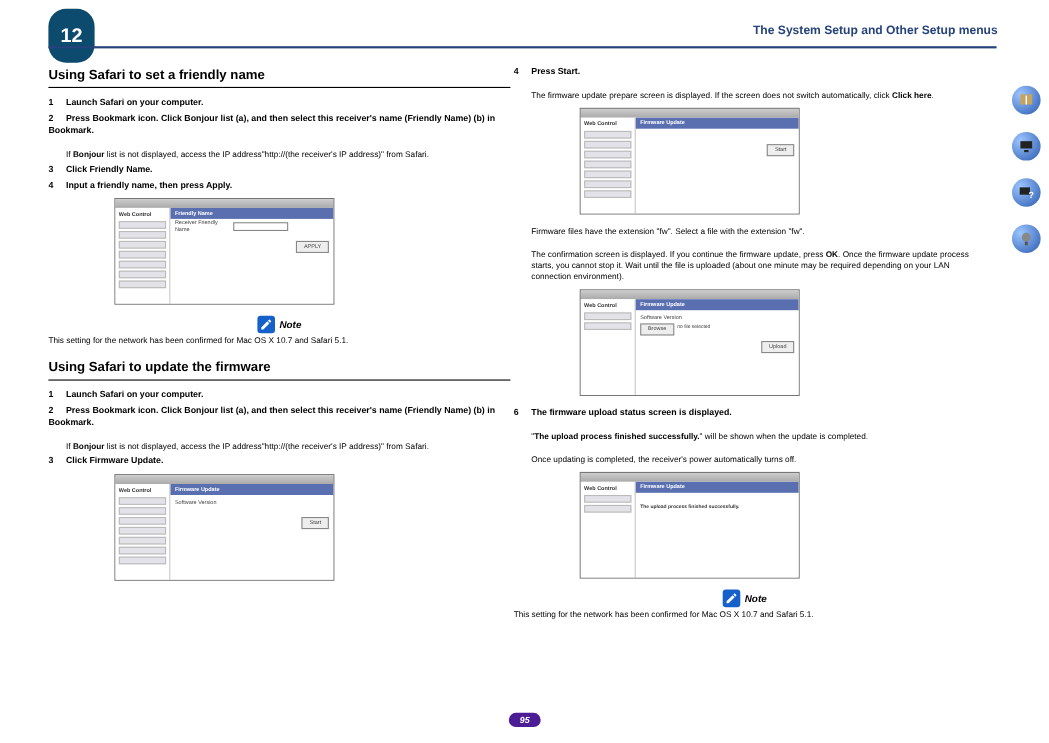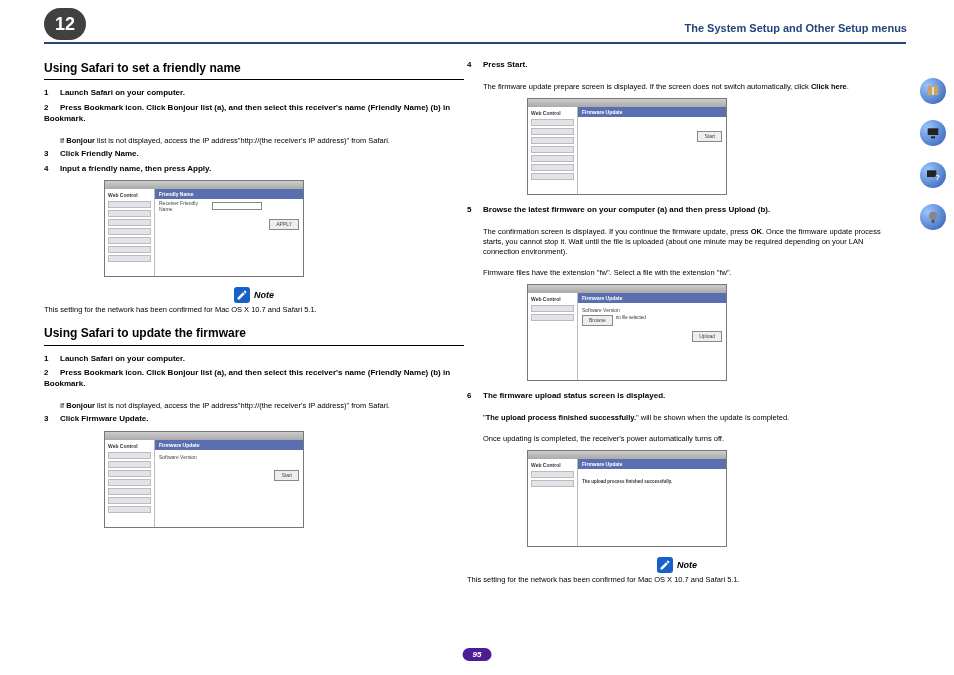--- a/index.html
+++ b/index.html
@@ -1,17 +1,17 @@
 <!DOCTYPE html>
 <html><head>
 <meta charset="utf-8">
 <style>
   * { box-sizing: border-box; margin: 0; padding: 0; }
   body { width: 954px; height: 675px; font-family: Arial, Helvetica, sans-serif; background: #fff; position: relative; overflow: hidden; color: #000; }
-  .chapter-tab { position: absolute; left: 44px; top: 8px; width: 42px; height: 32px; background: #404040; color: #fff; font-weight: bold; font-size: 18px; display: flex; align-items: center; justify-content: center; border-radius: 16px; }
+  .chapter-tab { position: absolute; left: 44px; top: 8px; width: 42px; height: 49px; background: #0c4a6e; color: #fff; font-weight: bold; font-size: 18px; display: flex; align-items: center; justify-content: center; border-radius: 16px; }
   .header-title { position: absolute; right: 47px; top: 22px; font-size: 11px; font-weight: bold; color: #26437c; }
   .header-rule { position: absolute; left: 44px; top: 42px; width: 862px; border-top: 2px solid #26437c; }
 
   .columns { position: absolute; left: 44px; top: 60px; width: 862px; display: flex; gap: 3px; font-size: 8px; line-height: 1.35; }
   .col { width: 420px; }
 
   .section-head { font-size: 12px; font-weight: bold; border-bottom: 1.5px solid #000; padding-bottom: 3px; margin-bottom: 8px; }
   .step { margin-bottom: 4px; }
   .step .num { font-weight: bold; display: inline-block; width: 16px; }
   .step .bold { font-weight: bold; }
@@ -160,23 +160,22 @@
           <div class="fig-main">
             <div class="fig-main-h">Firmware Update</div>
             <div class="fig-main-body">
               <div style="text-align:right;margin-top:6px;"><span class="fig-btn">Start</span></div>
             </div>
           </div>
         </div>
       </div>
     </div>
 
-    <div class="step"><span class="num">5</span><span class="bold">Browse the latest firmware on your computer (a) and then press Upload (b).</span></div>
+    <div class="sub">Firmware files have the extension "fw". Select a file with the extension "fw".</div>
     <div class="sub"><span>The confirmation screen is displayed. If you continue the firmware update, press </span><span class="b">OK</span><span>. Once the firmware update process starts, you cannot stop it. Wait until the file is uploaded (about one minute may be required depending on your LAN connection environment).</span></div>
-    <div class="sub">Firmware files have the extension "fw". Select a file with the extension "fw".</div>
 
     <div class="fig">
       <div class="fig-box">
         <div class="fig-titlebar"></div>
         <div class="fig-body">
           <div class="fig-side">
             <div class="fig-side-h">Web Control</div>
             <div class="fig-side-row"></div>
               <div class="fig-side-row"></div>
           </div>

